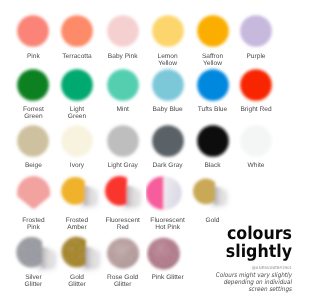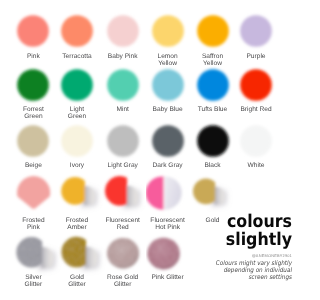--- a/index.html
+++ b/index.html
@@ -1,21 +1,21 @@
 <!DOCTYPE html>
 <html><head>
 <meta charset="utf-8">
 <style>
 html,body{margin:0;padding:0;}
 body{width:300px;height:300px;background:#ffffff;font-family:"Liberation Sans",sans-serif;overflow:hidden;position:relative;-webkit-font-smoothing:antialiased;text-rendering:geometricPrecision;}
 #sheet{position:absolute;inset:0;}
 .cell{position:absolute;}
 .sw{position:absolute;left:0;top:0;}
 .lbl{position:absolute;left:0;width:100%;text-align:center;font-size:6.6px;line-height:7.2px;color:#4b4b4d;letter-spacing:0;white-space:pre-line;}
-#brand{position:absolute;right:8px;top:214px;width:140px;}
+#brand{position:absolute;right:8px;top:226px;width:140px;}
 .ttl{font-family:"DejaVu Sans",sans-serif;font-stretch:condensed;font-size:17.6px;font-weight:700;line-height:17.6px;letter-spacing:0;color:#0a0a0a;text-align:right;}
 .hnd{font-family:"Liberation Sans",sans-serif;font-size:3.9px;letter-spacing:.2px;color:#8a8a8a;text-align:right;margin-top:3.5px;}
 .note{font-family:"DejaVu Sans",sans-serif;font-stretch:condensed;font-size:6.3px;font-style:italic;line-height:7.3px;color:#4a4a4a;text-align:right;margin-top:2.0px;}
 </style>
 </head>
 <body>
 
 <div id="sheet">
     <div class="cell" style="left: 11.4px; top: 11px; width: 52px; height: 48px;">
       <svg class="sw" width="52" height="48" viewBox="0 0 208 192">

